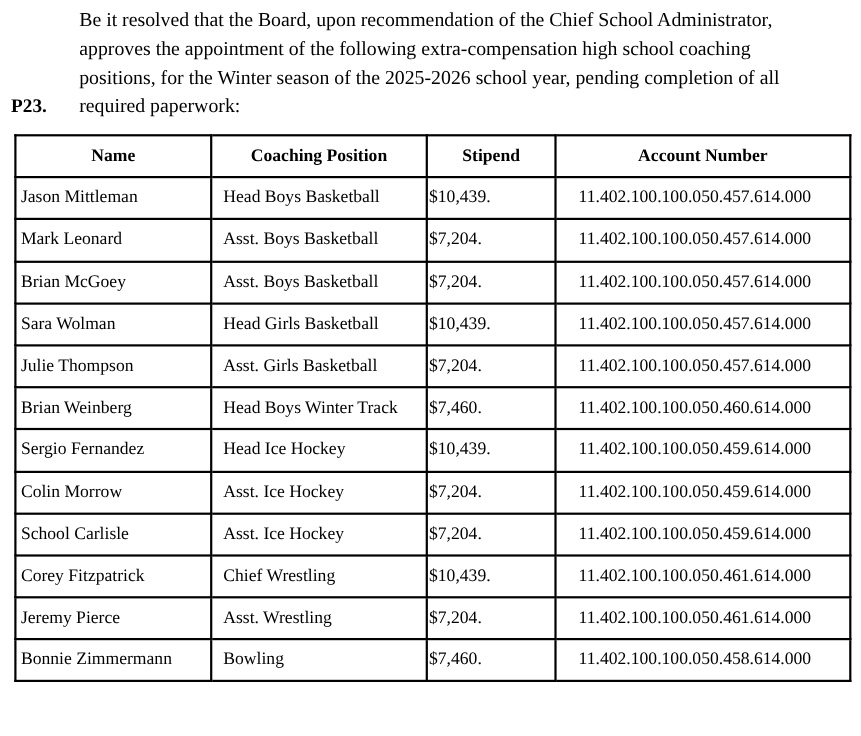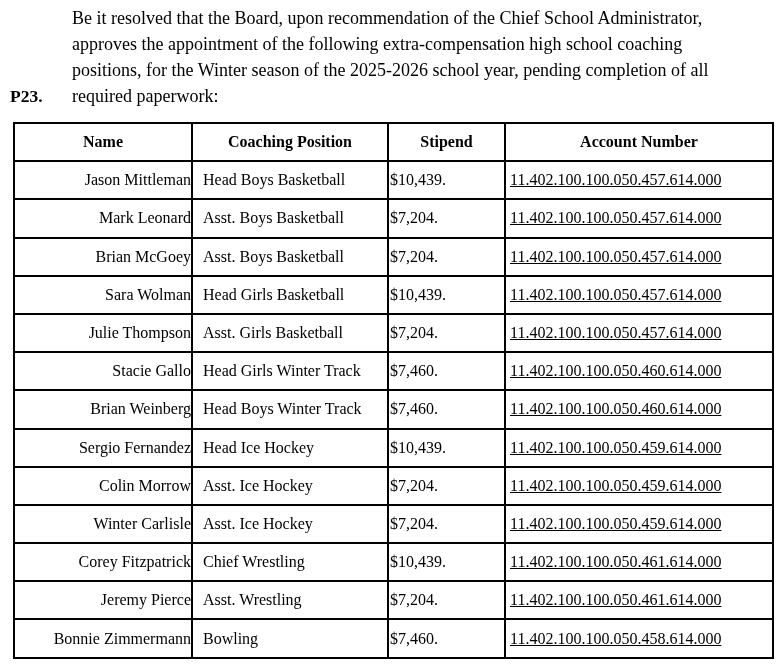--- a/index.html
+++ b/index.html
@@ -50,24 +50,24 @@
     height: 36.2px;
     vertical-align: middle;
     white-space: nowrap;
     overflow: hidden;
     padding: 0;
   }
   th {
     font-weight: bold;
     text-align: center;
   }
-  td.cell-name     { padding-left: 18px; text-align: right; }
+  td.cell-name     { padding-left: 4px; }
   td.cell-position { padding-left: 10px; }
   td.cell-stipend  { padding-left: 1px;  }
-  td.cell-account  { padding-left: 4px; text-decoration: underline; }
+  td.cell-account  { padding-left: 20px; }
 </style>
 </head>
 <body>
 
 <div class="page">
 
   <div class="resolution">
     <div class="item-label">P23.</div>
     <div class="item-text">Be it resolved that the Board, upon recommendation of the Chief School Administrator, approves the appointment of the following extra-compensation high school coaching positions, for the Winter season of the 2025-2026 school year, pending completion of all required paperwork:</div>
   </div>
@@ -112,45 +112,39 @@
           <td class="cell-stipend">$10,439.</td>
           <td class="cell-account">11.402.100.100.050.457.614.000</td>
         </tr>
         <tr>
           <td class="cell-name">Julie Thompson</td>
           <td class="cell-position">Asst. Girls Basketball</td>
           <td class="cell-stipend">$7,204.</td>
           <td class="cell-account">11.402.100.100.050.457.614.000</td>
         </tr>
         <tr>
-          <td class="cell-name">Stacie Gallo</td>
-          <td class="cell-position">Head Girls Winter Track</td>
-          <td class="cell-stipend">$7,460.</td>
-          <td class="cell-account">11.402.100.100.050.460.614.000</td>
-        </tr>
-        <tr>
           <td class="cell-name">Brian Weinberg</td>
           <td class="cell-position">Head Boys Winter Track</td>
           <td class="cell-stipend">$7,460.</td>
           <td class="cell-account">11.402.100.100.050.460.614.000</td>
         </tr>
         <tr>
           <td class="cell-name">Sergio Fernandez</td>
           <td class="cell-position">Head Ice Hockey</td>
           <td class="cell-stipend">$10,439.</td>
           <td class="cell-account">11.402.100.100.050.459.614.000</td>
         </tr>
         <tr>
           <td class="cell-name">Colin Morrow</td>
           <td class="cell-position">Asst. Ice Hockey</td>
           <td class="cell-stipend">$7,204.</td>
           <td class="cell-account">11.402.100.100.050.459.614.000</td>
         </tr>
         <tr>
-          <td class="cell-name">Winter Carlisle</td>
+          <td class="cell-name">School Carlisle</td>
           <td class="cell-position">Asst. Ice Hockey</td>
           <td class="cell-stipend">$7,204.</td>
           <td class="cell-account">11.402.100.100.050.459.614.000</td>
         </tr>
         <tr>
           <td class="cell-name">Corey Fitzpatrick</td>
           <td class="cell-position">Chief Wrestling</td>
           <td class="cell-stipend">$10,439.</td>
           <td class="cell-account">11.402.100.100.050.461.614.000</td>
         </tr>

